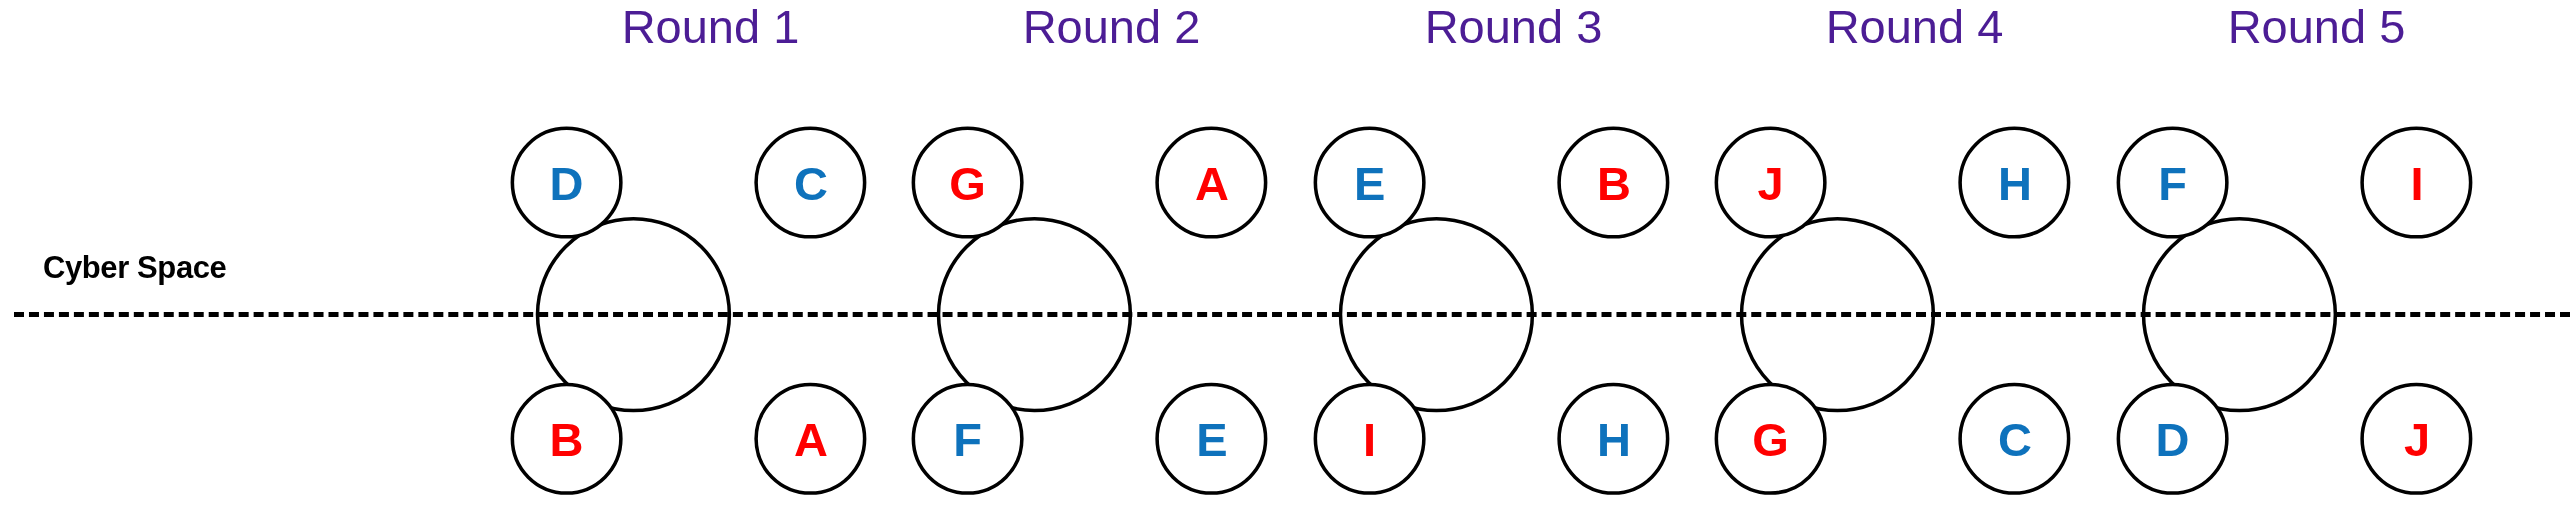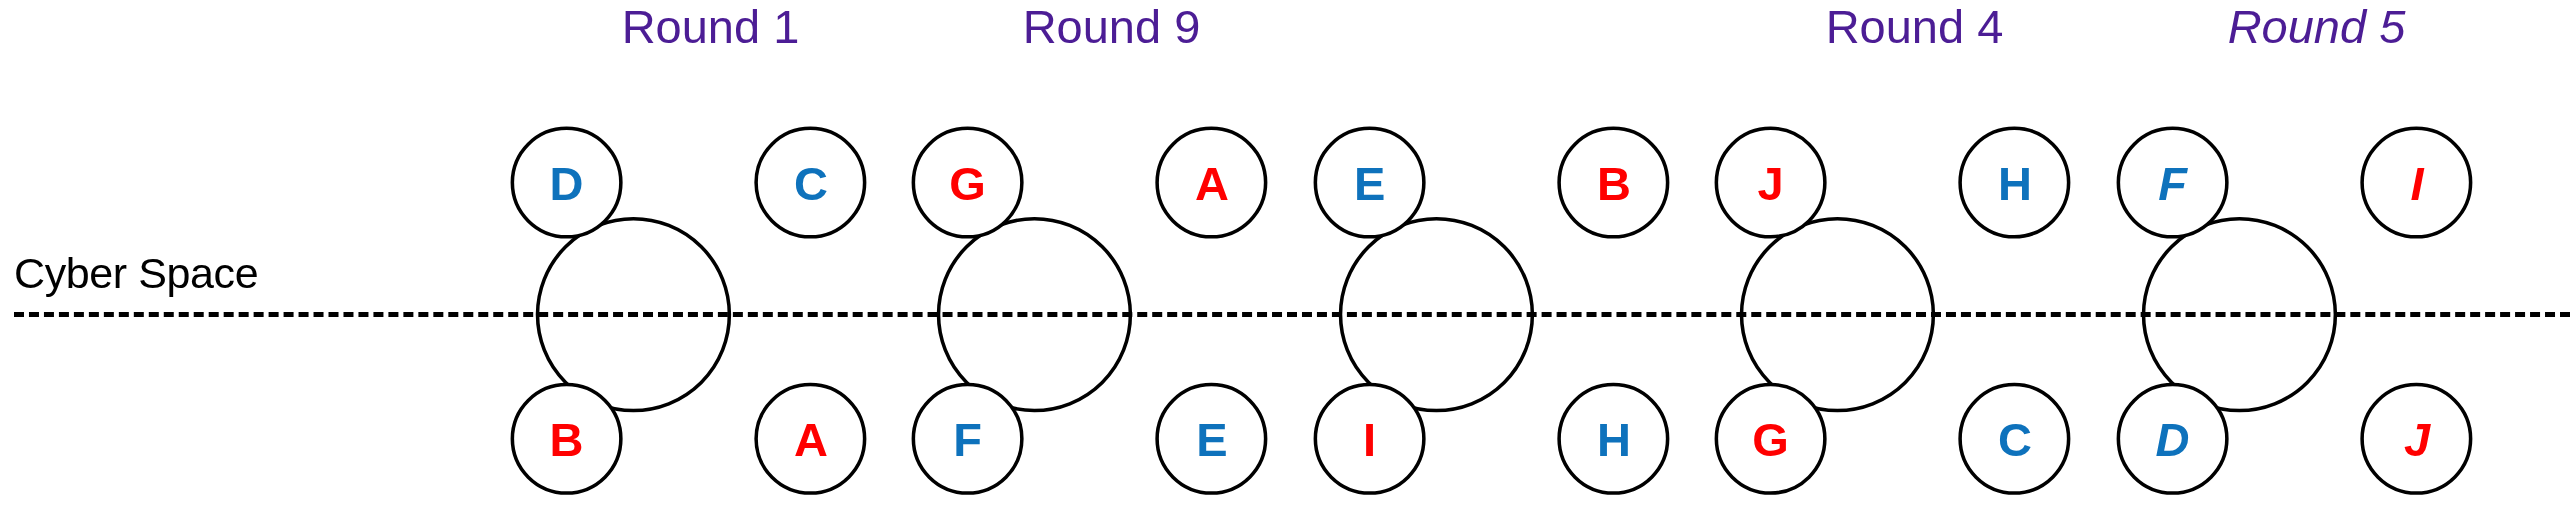--- a/index.html
+++ b/index.html
@@ -15,26 +15,27 @@
     width: 2576px;
     height: 527px;
     background: #ffffff;
     overflow: hidden;
   }
 
   
   .space-label {
     position: absolute;
     font-family: "Liberation Sans", sans-serif;
-    font-weight: normal;
-    font-size: 43px;
+    font-weight: bold;
+    font-size: 31px;
     line-height: 1;
     color: #000000;
     white-space: nowrap;
     letter-spacing: -0.4px;
+    margin-left: 29px;
   }
   #cyber-space-label { left: 14px; top: 252px; }
   #physical-space-label { left: 14px; top: 326px; }
 
   
   #space-divider {
     position: absolute;
     left: 14px;
     top: 312px;
     width: 2556px;
@@ -119,34 +120,35 @@
           <circle cx="382" cy="232" r="69" class="ring"></circle>
           <circle cx="72" cy="558" r="69" class="ring"></circle>
           <circle cx="382" cy="558" r="69" class="ring"></circle>
         </svg>
         <div class="node-letter node-tl" style="color: rgb(14, 114, 188);">D</div>
         <div class="node-letter node-tr" style="color: rgb(14, 114, 188);">C</div>
         <div class="node-letter node-bl" style="color: rgb(255, 0, 0);">B</div>
         <div class="node-letter node-br" style="color: rgb(255, 0, 0);">A</div>
       </div>
       <div class="round-group" style="left: 911px;">
-        <div class="round-title">Round 9</div>
+        <div class="round-title">Round 2</div>
         <svg class="round-svg" viewBox="0 0 510 670">
           <circle cx="157" cy="400" r="122" class="hub"></circle>
           <circle cx="72" cy="232" r="69" class="ring"></circle>
           <circle cx="382" cy="232" r="69" class="ring"></circle>
           <circle cx="72" cy="558" r="69" class="ring"></circle>
           <circle cx="382" cy="558" r="69" class="ring"></circle>
         </svg>
         <div class="node-letter node-tl" style="color: rgb(255, 0, 0);">G</div>
         <div class="node-letter node-tr" style="color: rgb(255, 0, 0);">A</div>
         <div class="node-letter node-bl" style="color: rgb(14, 114, 188);">F</div>
         <div class="node-letter node-br" style="color: rgb(14, 114, 188);">E</div>
       </div>
       <div class="round-group" style="left: 1313px;">
+        <div class="round-title">Round 3</div>
         <svg class="round-svg" viewBox="0 0 510 670">
           <circle cx="157" cy="400" r="122" class="hub"></circle>
           <circle cx="72" cy="232" r="69" class="ring"></circle>
           <circle cx="382" cy="232" r="69" class="ring"></circle>
           <circle cx="72" cy="558" r="69" class="ring"></circle>
           <circle cx="382" cy="558" r="69" class="ring"></circle>
         </svg>
         <div class="node-letter node-tl" style="color: rgb(14, 114, 188);">E</div>
         <div class="node-letter node-tr" style="color: rgb(255, 0, 0);">B</div>
         <div class="node-letter node-bl" style="color: rgb(255, 0, 0);">I</div>
@@ -159,21 +161,21 @@
           <circle cx="72" cy="232" r="69" class="ring"></circle>
           <circle cx="382" cy="232" r="69" class="ring"></circle>
           <circle cx="72" cy="558" r="69" class="ring"></circle>
           <circle cx="382" cy="558" r="69" class="ring"></circle>
         </svg>
         <div class="node-letter node-tl" style="color: rgb(255, 0, 0);">J</div>
         <div class="node-letter node-tr" style="color: rgb(14, 114, 188);">H</div>
         <div class="node-letter node-bl" style="color: rgb(255, 0, 0);">G</div>
         <div class="node-letter node-br" style="color: rgb(14, 114, 188);">C</div>
       </div>
-      <div class="round-group" style="left: 2116px; font-style: italic;">
+      <div class="round-group" style="left: 2116px;">
         <div class="round-title">Round 5</div>
         <svg class="round-svg" viewBox="0 0 510 670">
           <circle cx="157" cy="400" r="122" class="hub"></circle>
           <circle cx="72" cy="232" r="69" class="ring"></circle>
           <circle cx="382" cy="232" r="69" class="ring"></circle>
           <circle cx="72" cy="558" r="69" class="ring"></circle>
           <circle cx="382" cy="558" r="69" class="ring"></circle>
         </svg>
         <div class="node-letter node-tl" style="color: rgb(14, 114, 188);">F</div>
         <div class="node-letter node-tr" style="color: rgb(255, 0, 0);">I</div>

